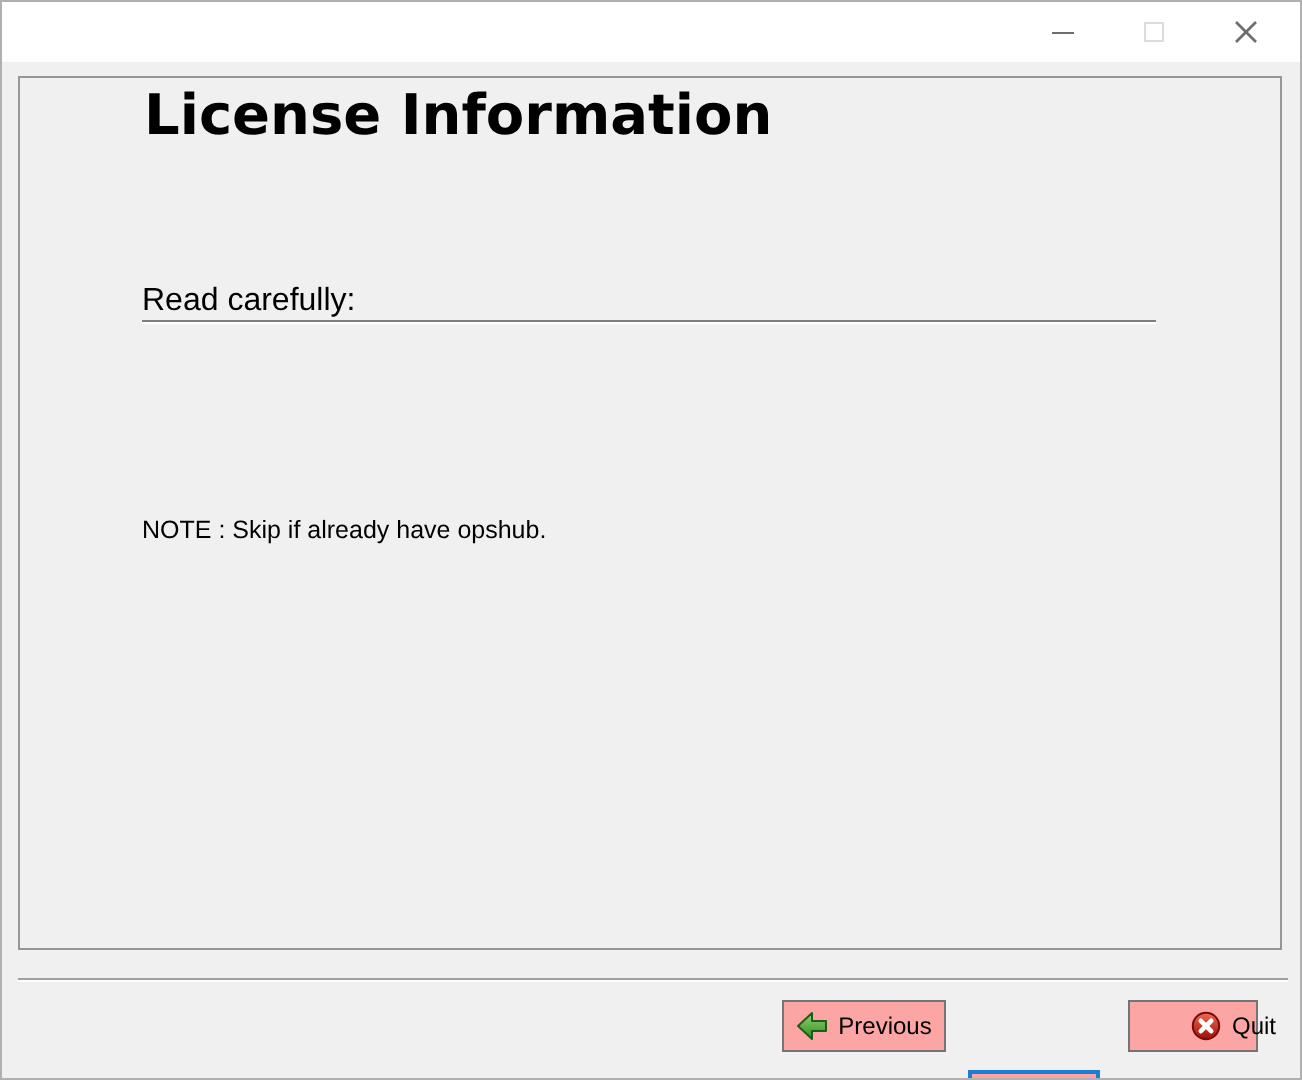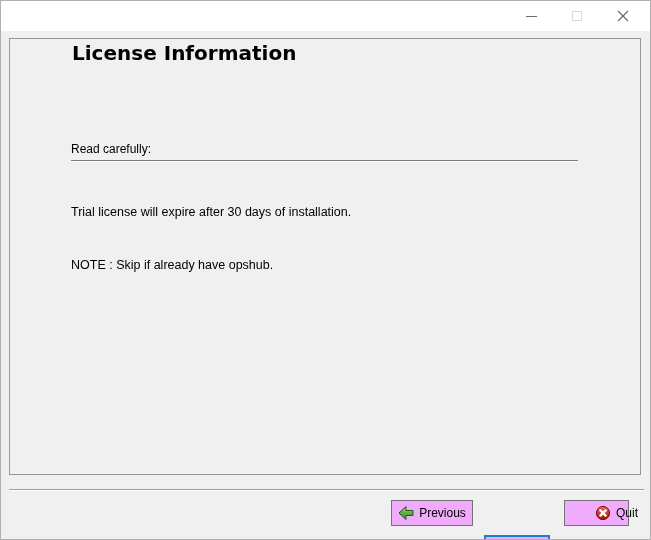--- a/index.html
+++ b/index.html
@@ -45,29 +45,29 @@
     width: 632px; height: 437px;
     border: 1px solid #979797;
     background: #f0f0f0;
   }
 
   .heading {
     position: absolute;
     left: 71px; top: 40px;
     font-family: "DejaVu Sans", sans-serif;
     font-weight: bold;
-    font-size: 20px;
+    font-size: 28px;
     color: #000000;
     white-space: nowrap;
   }
 
   .read-label {
     position: absolute;
     left: 70px; top: 141px;
-    font-size: 12px;
+    font-size: 16px;
     color: #000000;
   }
   .read-rule {
     position: absolute;
     left: 70px; top: 159px;
     width: 507px; height: 2px;
     border-top: 1px solid #7f7f7f;
     border-bottom: 1px solid #ffffff;
   }
 
@@ -88,21 +88,21 @@
     left: 8px; top: 488px;
     width: 635px; height: 2px;
     border-top: 1px solid #a0a0a0;
     border-bottom: 1px solid #fdfdfd;
   }
 
   .btn {
     position: absolute;
     top: 499px;
     height: 26px;
-    background: #f0abfc;
+    background: #fca5a5;
     border: 1px solid #747474;
     display: flex;
     align-items: center;
     justify-content: center;
     gap: 5px;
     font-family: "Liberation Sans", sans-serif;
     font-size: 12px;
     color: #000000;
     cursor: default;
   }
@@ -131,21 +131,20 @@
     </div>
   </div>
 
   <div class="panel"></div>
 
   <div class="heading">License Information</div>
 
   <div class="read-label">Read carefully:</div>
   <div class="read-rule"></div>
 
-  <div class="lic-line lic-line-1">Trial license will expire after 30 days of installation.</div>
   <div class="lic-line lic-line-3">NOTE : Skip if already have opshub.</div>
 
   <div class="footer-rule"></div>
 
   <button class="btn btn-prev">
     <span class="icon">
       <svg width="16" height="16" viewBox="0 0 16 16">
         <defs>
           <linearGradient id="gLeft" x1="0" y1="0" x2="0" y2="1">
             <stop offset="0" stop-color="#90d470"></stop>

